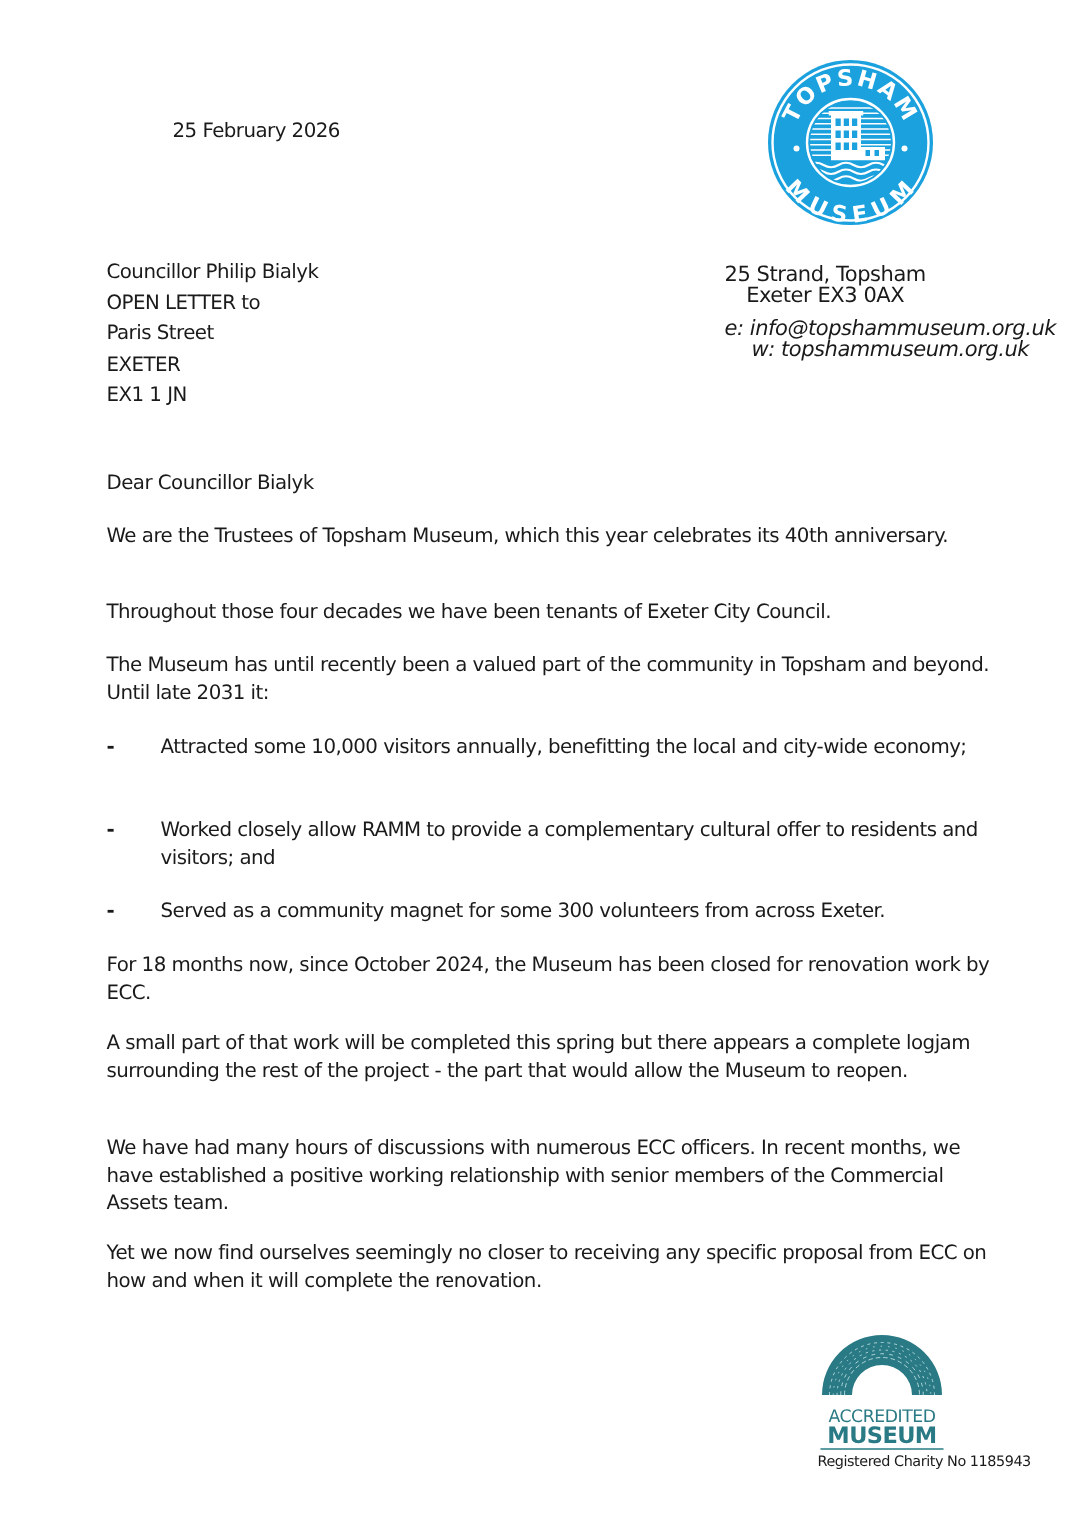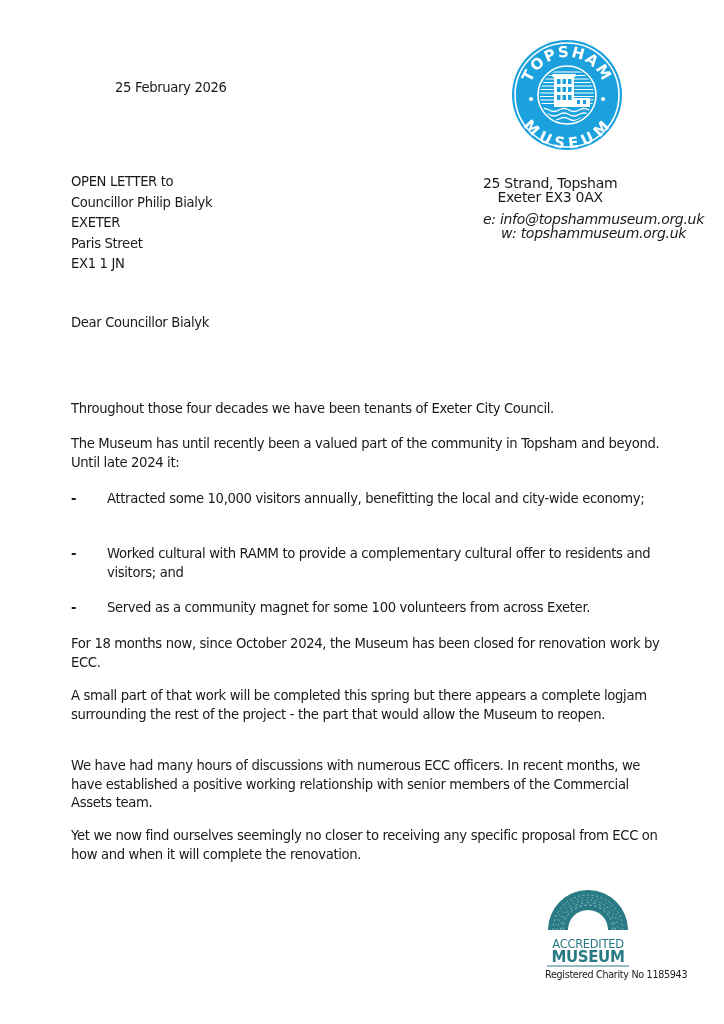--- a/index.html
+++ b/index.html
@@ -166,43 +166,44 @@
     <div>Exeter EX3 0AX</div>
   </div>
   <div class="contact" style="top:213px;font-style:italic;">
     <div>e: info@topshammuseum.org.uk</div>
     <div>w: topshammuseum.org.uk</div>
   </div>
 
   <div class="txt" style="left:71px; top:78px;margin-left:44px;">25 February 2026</div>
 
   <div class="txt address-block" style="left:71px; top:172px;">
+    <div>Councillor Philip Bialyk</div>
     <div>OPEN LETTER to</div>
-    <div>Councillor Philip Bialyk</div>
+    <div>Paris Street</div>
     <div>EXETER</div>
-    <div>Paris Street</div>
     <div>EX1 1 JN</div>
   </div>
 
   <div class="txt" style="left:71px; top:313px;">Dear Councillor Bialyk</div>
 
+  <div class="para" style="top:349px;">We are the Trustees of Topsham Museum, which this year celebrates its 40th anniversary.</div>
   <div class="para" style="top:400px;">Throughout those four decades we have been tenants of Exeter City Council.</div>
-  <div class="para" style="top:435px;">The Museum has until recently been a valued part of the community in Topsham and beyond. Until late 2024 it:</div>
+  <div class="para" style="top:435px;">The Museum has until recently been a valued part of the community in Topsham and beyond. Until late 2031 it:</div>
 
   <div class="bullet-row" style="top:490px;">
     <span class="bullet-dash">-</span>
     <span class="bullet-text">Attracted some 10,000 visitors annually, benefitting the local and city-wide economy;</span>
   </div>
   <div class="bullet-row" style="top:545px;">
     <span class="bullet-dash">-</span>
-    <span class="bullet-text">Worked cultural with RAMM to provide a complementary cultural offer to residents and visitors; and</span>
+    <span class="bullet-text">Worked closely allow RAMM to provide a complementary cultural offer to residents and visitors; and</span>
   </div>
   <div class="bullet-row" style="top:599px;">
     <span class="bullet-dash">-</span>
-    <span class="bullet-text">Served as a community magnet for some 100 volunteers from across Exeter.</span>
+    <span class="bullet-text">Served as a community magnet for some 300 volunteers from across Exeter.</span>
   </div>
 
   <div class="para" style="top:635px;">For 18 months now, since October 2024, the Museum has been closed for renovation work by ECC.</div>
   <div class="para" style="top:757px;">We have had many hours of discussions with numerous ECC officers. In recent months, we have established a positive working relationship with senior members of the Commercial Assets team.</div>
   <div class="para" style="top:687px;">A small part of that work will be completed this spring but there appears a complete logjam surrounding the rest of the project - the part that would allow the Museum to reopen.</div>
   <div class="para" style="top:827px;">Yet we now find ourselves seemingly no closer to receiving any specific proposal from ECC on how and when it will complete the renovation.</div>
 
   <div class="logo-accredited">
     <svg width="86" height="80" viewBox="0 0 86 80">
       <defs>

